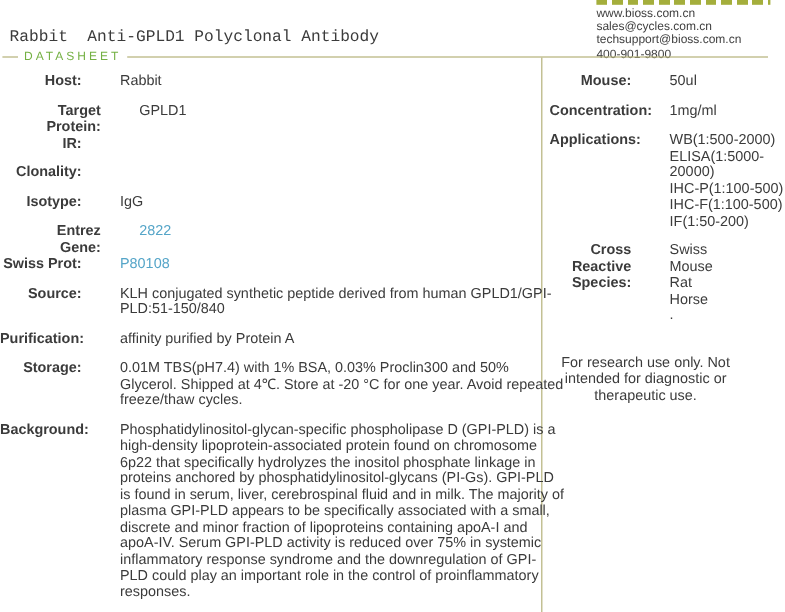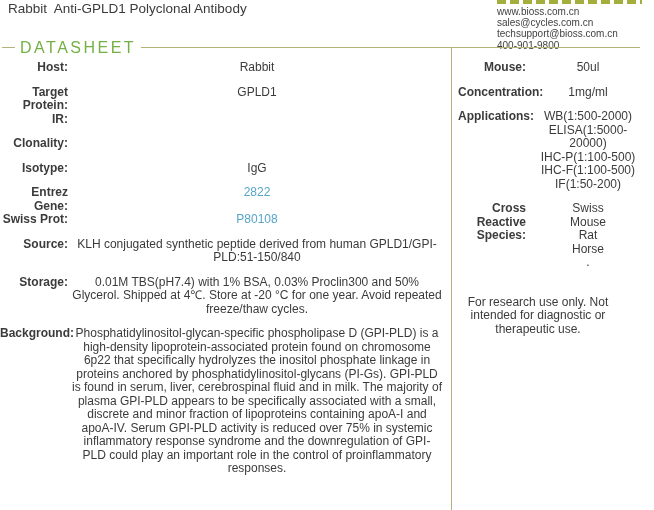--- a/index.html
+++ b/index.html
@@ -11,59 +11,59 @@
   *{margin:0;padding:0;box-sizing:border-box;}
   html,body{background:#fff;}
   .page{
     position:relative;
     width:654px;height:510px;
     background:#fff;overflow:hidden;
     font-family:"Liberation Sans", sans-serif;
     font-size:12px;line-height:13.5px;color:var(--text);
   }
   .title{
-    position:absolute;left:8px;top:2px;
-    font-size:13.5px;white-space:pre;color:var(--text);
+    position:absolute;left:8px;top:25px;
+    font-size:13.5px;white-space:pre;color:var(--text);font-family:Liberation Mono, monospace;
   }
   .contact{
     position:absolute;left:497px;top:0;width:157px;
     font-size:10px;line-height:11.2px;color:#3f3f3f;
   }
   .logo-strip{
     height:4px;width:145px;margin-bottom:2px;
     background:repeating-linear-gradient(90deg,#a4ae3c 0 9px,transparent 9px 13px);
   }
   .contact div{white-space:nowrap;}
   .datasheet-row{
     position:absolute;left:2px;top:41px;right:14px;
     display:flex;align-items:center;height:12px;
   }
   .rule{height:1px;background:var(--rule-olive);}
   .rule.pre{width:13px;margin-right:5px;}
   .rule.post{flex:1;margin-left:5px;}
   .datasheet-label{
     color:var(--accent-green);
-    font-size:16px;letter-spacing:2.5px;line-height:11px;
+    font-size:10px;letter-spacing:2.5px;line-height:11px;
   }
   .body-area{
     position:absolute;top:48px;left:0;right:0;bottom:0;
     display:flex;
   }
   .left-col{
     width:452px;border-right:1px solid var(--rule-olive);
     padding-top:13px;
   }
   .right-col{flex:1;padding:13px 0 0 6px;}
-  .frow{display:flex;align-items:flex-start;margin-bottom:11px;}
-  .frow.tight{margin-bottom:0;}
+  .frow{display:flex;align-items:flex-start;margin-bottom:11px;gap:28px;}
+  .frow.tight{margin-bottom:0;margin-left:16px;}
   .flabel{
     width:72px;flex:0 0 72px;text-align:right;
     font-weight:bold;padding-right:4px;color:var(--text);
   }
-  .fvalue{width:370px;flex:0 0 370px;text-align:center;}
+  .fvalue{width:370px;flex:0 0 370px;}
   .right-col .flabel{width:72px;flex:0 0 72px;}
   .right-col .fvalue{width:116px;flex:0 0 116px;}
   .value-link{color:var(--link-blue);cursor:pointer;}
   .app-line,.species-line{display:block;}
   .disclaimer{margin-top:26px;width:160px;text-align:center;}
 </style>
 </head>
 <body>
 
 <div class="page">
@@ -119,20 +119,24 @@
       <div class="frow">
         <div class="flabel">Swiss Prot:</div>
         <div class="fvalue value-link">P80108</div>
       </div>
 
       <div class="frow">
         <div class="flabel">Source:</div>
         <div class="fvalue">KLH conjugated synthetic peptide derived from human GPLD1/GPI-PLD:51-150/840</div>
       </div>
 
+      <div class="frow">
+        <div class="flabel">Purification:</div>
+        <div class="fvalue">affinity purified by Protein A</div>
+      </div>
 
       <div class="frow">
         <div class="flabel">Storage:</div>
         <div class="fvalue">0.01M TBS(pH7.4) with 1% BSA, 0.03% Proclin300 and 50% Glycerol. Shipped at 4℃. Store at -20 °C for one year. Avoid repeated freeze/thaw cycles.</div>
       </div>
 
       <div class="frow">
         <div class="flabel">Background:</div>
         <div class="fvalue">Phosphatidylinositol-glycan-specific phospholipase D (GPI-PLD) is a high-density lipoprotein-associated protein found on chromosome 6p22 that specifically hydrolyzes the inositol phosphate linkage in proteins anchored by phosphatidylinositol-glycans (PI-Gs). GPI-PLD is found in serum, liver, cerebrospinal fluid and in milk. The majority of plasma GPI-PLD appears to be specifically associated with a small, discrete and minor fraction of lipoproteins containing apoA-I and apoA-IV. Serum GPI-PLD activity is reduced over 75% in systemic inflammatory response syndrome and the downregulation of GPI-PLD could play an important role in the control of proinflammatory responses.</div>
       </div>

